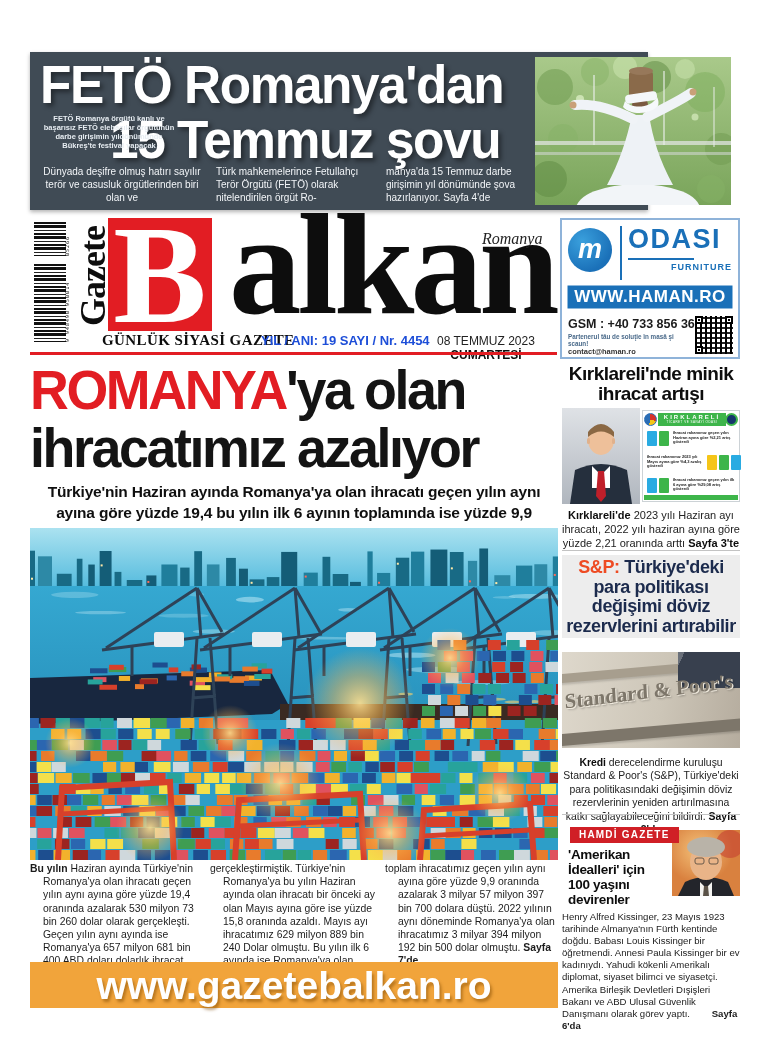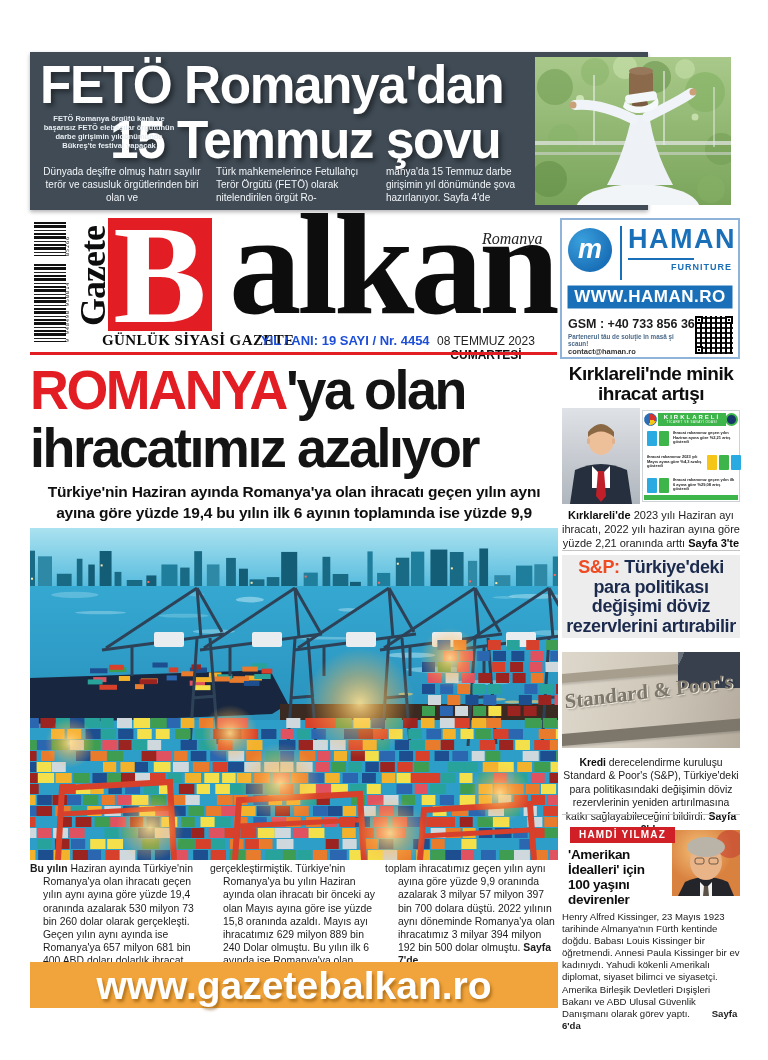--- a/index.html
+++ b/index.html
@@ -224,21 +224,21 @@
   <div class="m-issue">YIL / ANI: 19 SAYI / Nr. 4454</div>
   <div class="m-date">
     <span>08 TEMMUZ 2023</span>
     <b>CUMARTESİ</b>
   </div>
   <div class="m-rule"></div>
 
   <div class="ad">
     <div class="ad-logo">m</div>
     <div class="ad-divider"></div>
-    <div class="ad-name">HAMAN</div>
+    <div class="ad-name">ODASI</div>
     <div class="ad-underline"></div>
     <div class="ad-sub">FURNITURE</div>
     <div class="ad-bar">WWW.HAMAN.RO</div>
     <div class="ad-gsm">GSM : +40 733 856 365</div>
     <div class="ad-slogan">Partenerul tău de soluţie în masă şi scaun!</div>
     <div class="ad-email">contact@haman.ro</div>
     <div class="ad-qr">
       <div class="qr-eye qe1"></div>
       <div class="qr-eye qe2"></div>
       <div class="qr-eye qe3"></div>
@@ -934,21 +934,21 @@
     </div>
     <div class="sp-cap">
       <b>Kredi</b>
       <span>derecelendirme kuruluşu Standard &amp; Poor's (S&amp;P), Türkiye'deki para politikasındaki değişimin döviz rezervlerinin yeniden artırılmasına katkı sağlayabileceğini bildirdi.</span>
       <b>Sayfa 2'de</b>
     </div>
 
     <div class="s-div sd2"></div>
 
     <div class="colm">
-      <div class="colm-banner">HAMDİ YILMAZ</div>
+      <div class="colm-banner">HAMDİ GAZETE</div>
       <div class="colm-portrait">
         <svg viewBox="0 0 68 66" width="68" height="66">
           <defs>
               <radialGradient id="kbg" cx=".4" cy=".3">
             <stop offset="0" stop-color="#f4c27a"></stop>
                 <stop offset="1" stop-color="#d9813f"></stop>
               </radialGradient>
             </defs>
           <rect width="68" height="66" fill="url(#kbg)"></rect>
           <circle cx="58" cy="14" r="14" fill="#c23a30" opacity=".55"></circle>

